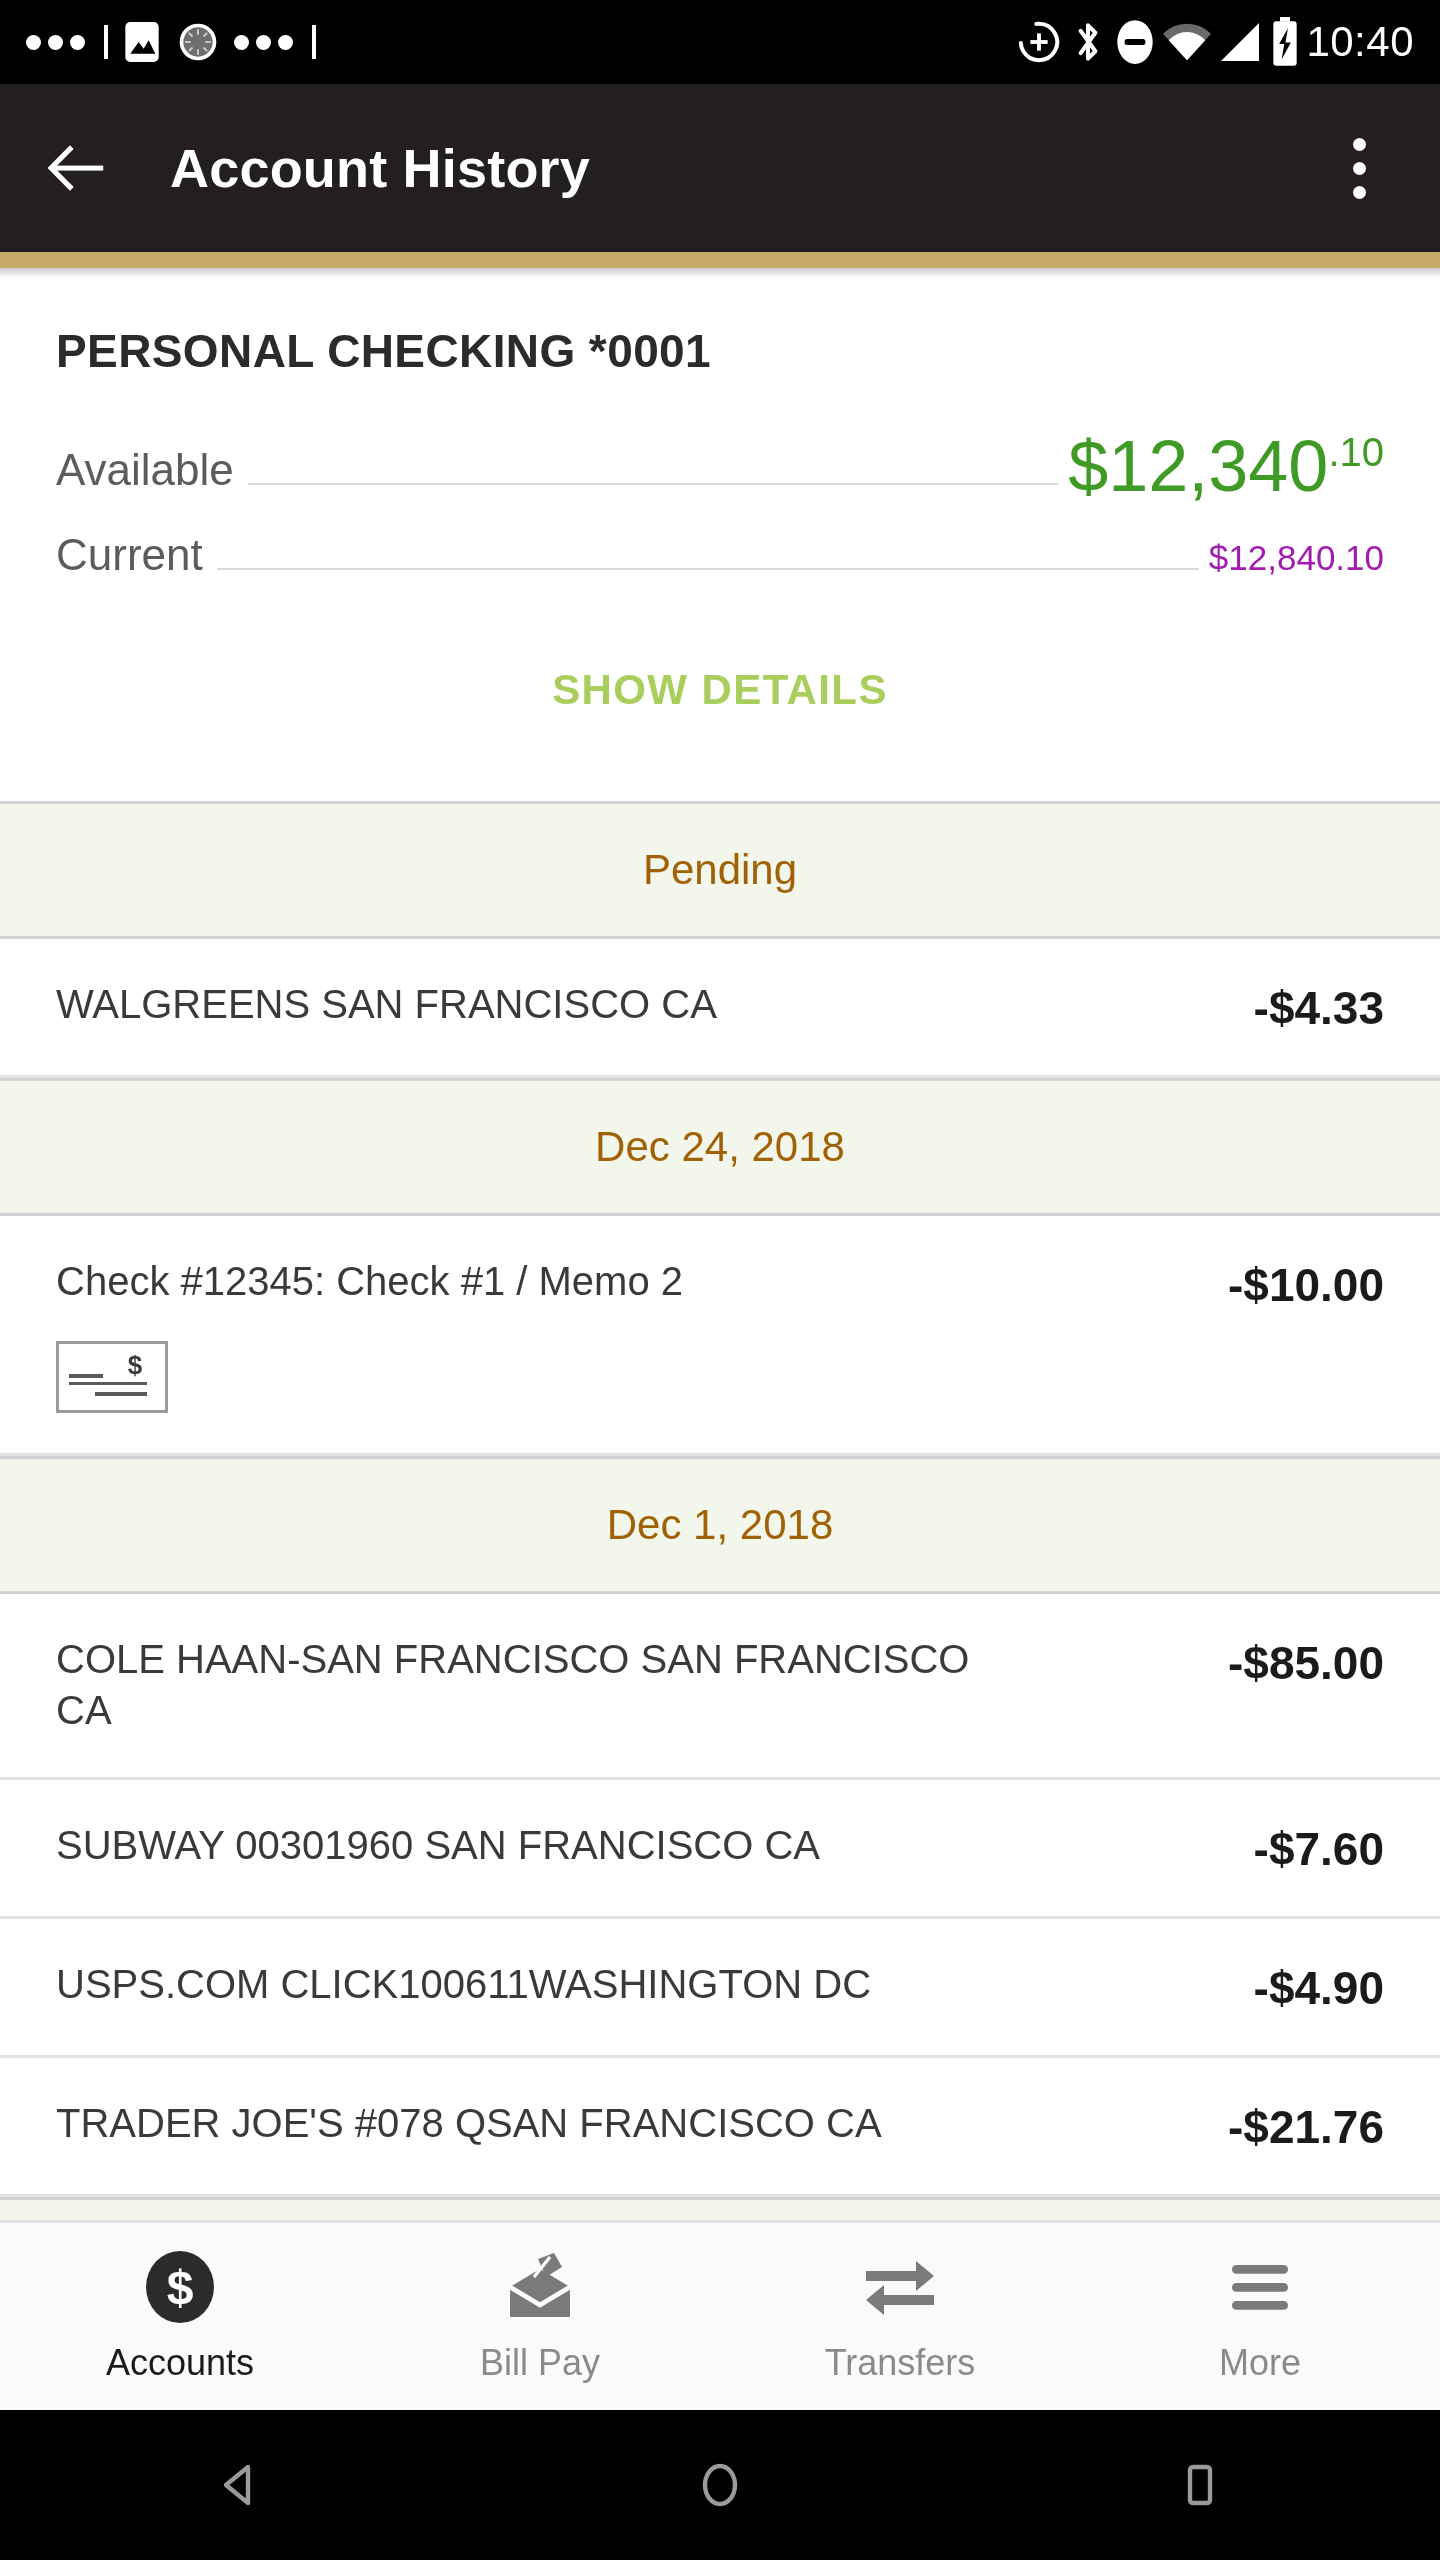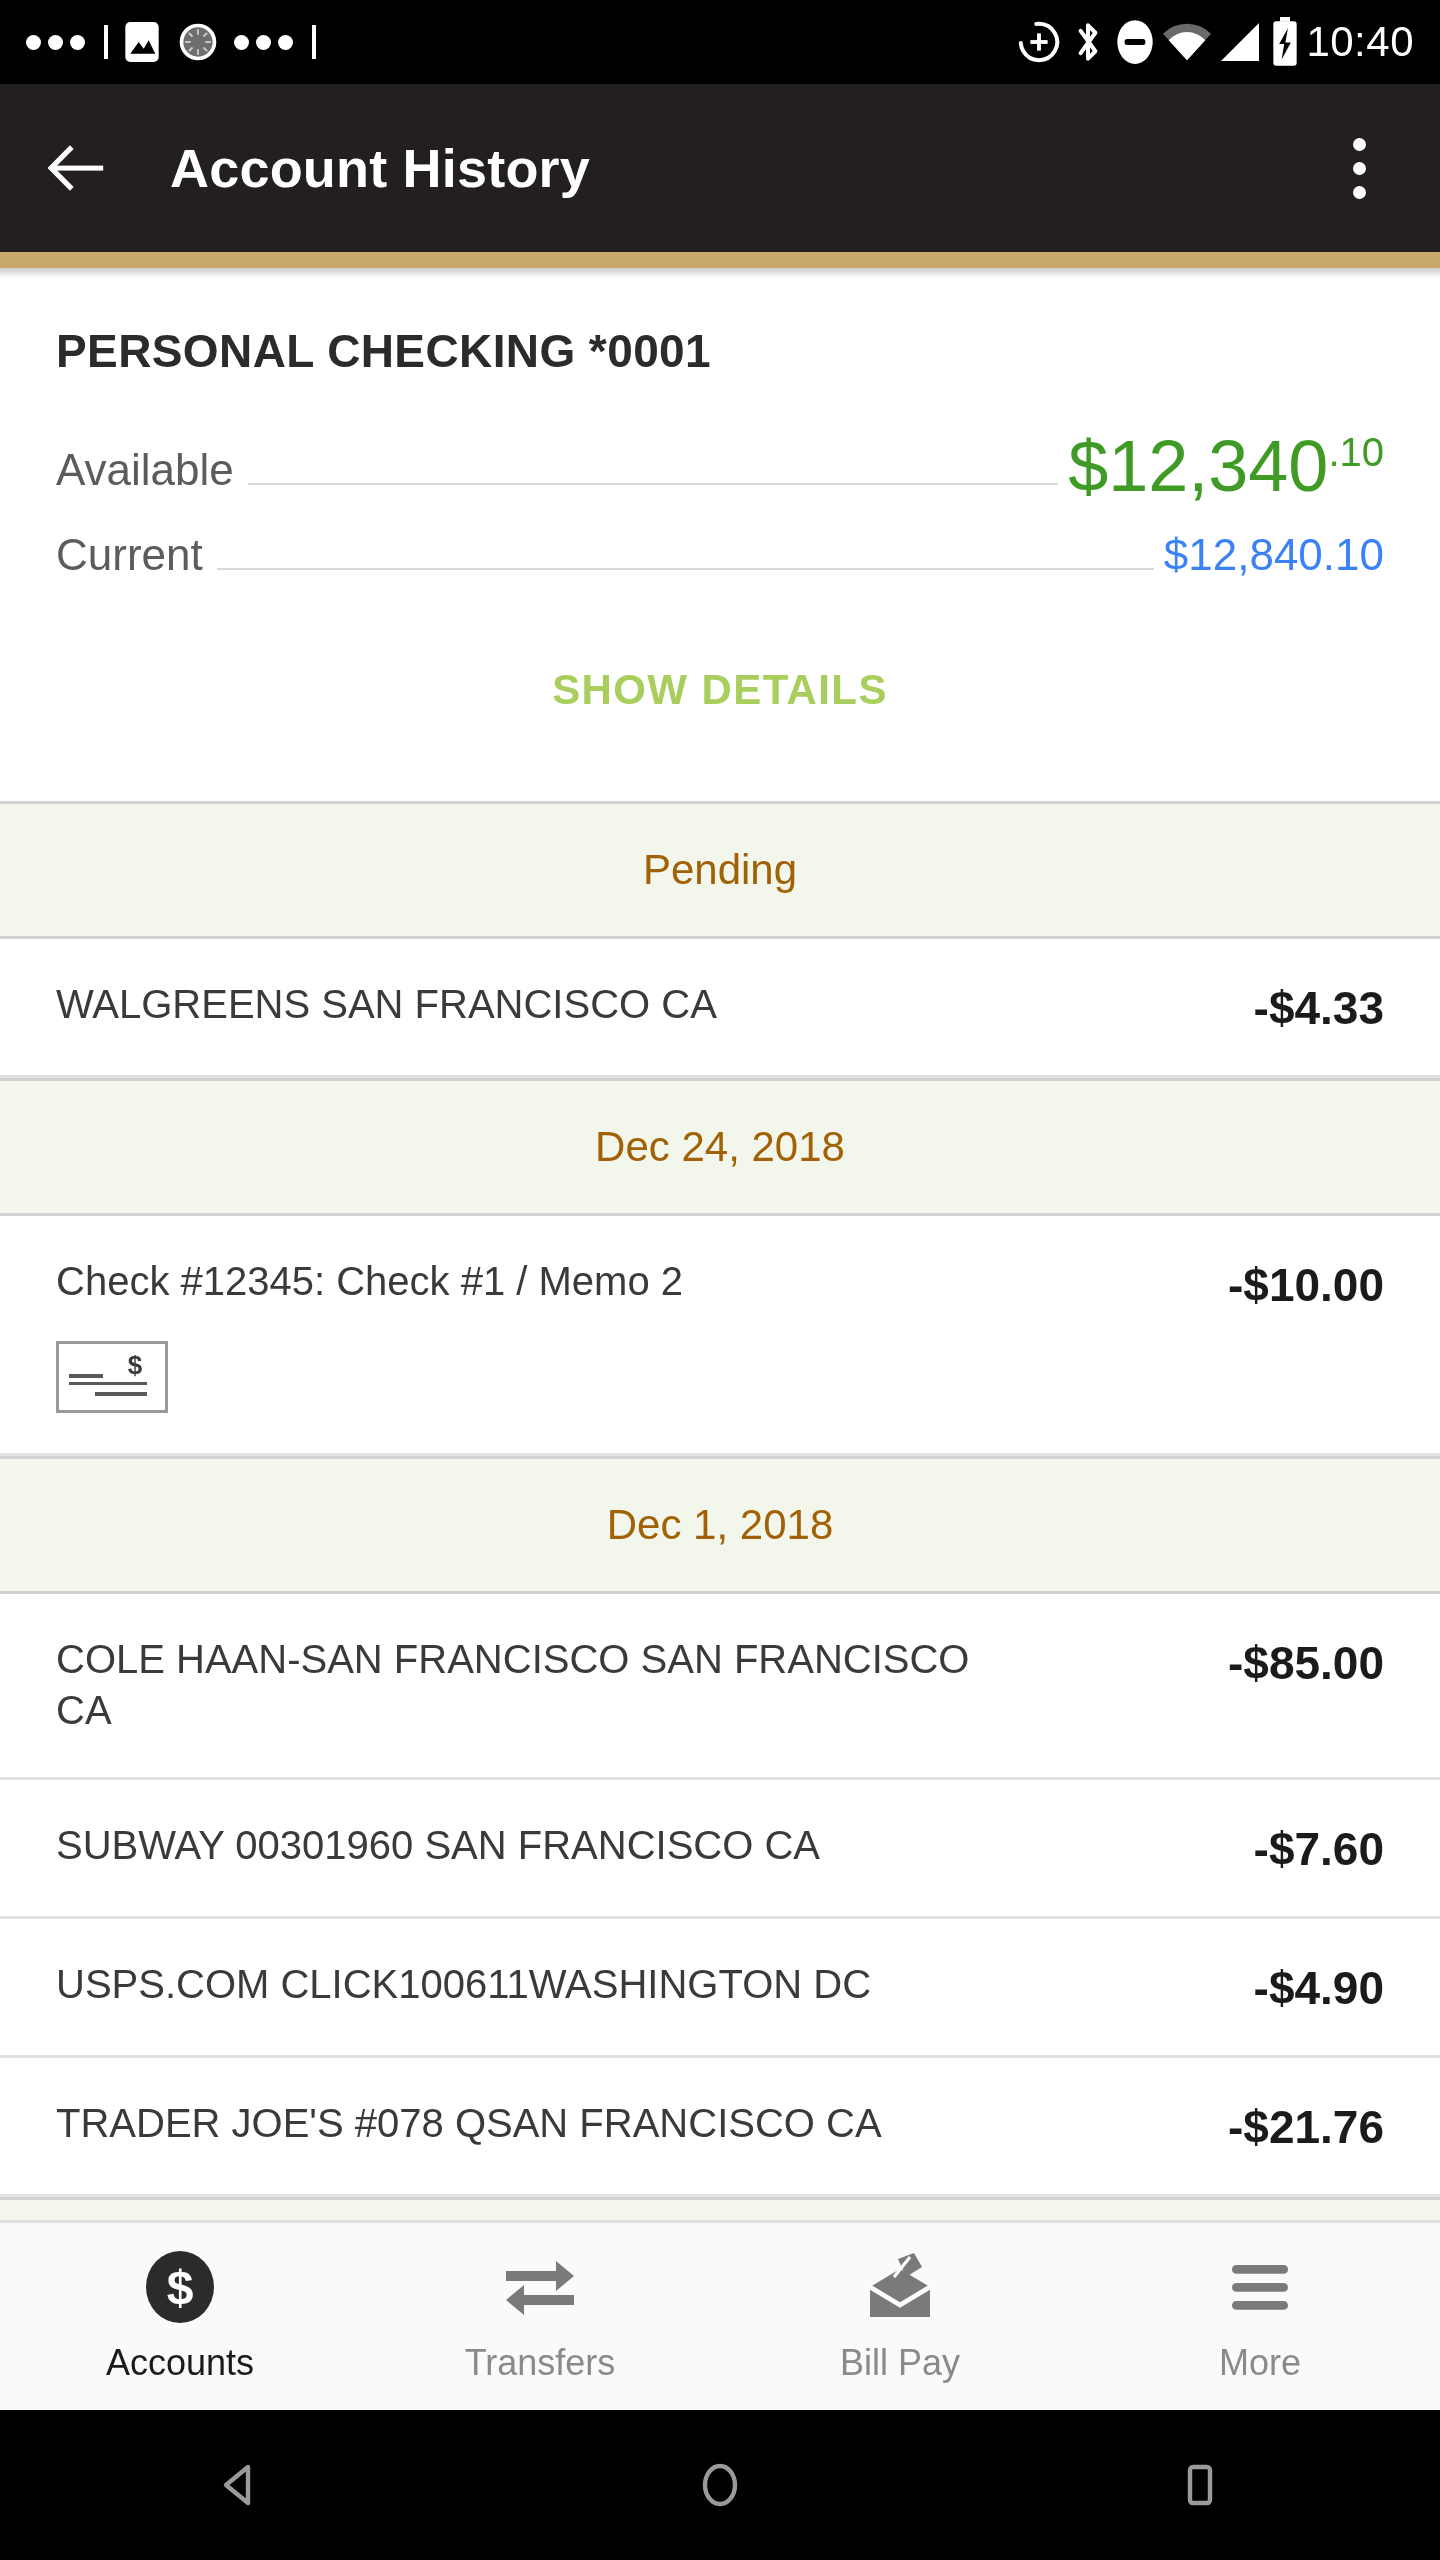--- a/index.html
+++ b/index.html
@@ -55,21 +55,21 @@
 
   
   .summary { padding:46px 56px 15px 56px; }
   .acct-name {
     font-size:46px; font-weight:700; color:#2b2b2b;
     letter-spacing:0.4px; margin-bottom:46px;
   }
   .bal-row { display:flex; align-items:baseline; margin-bottom:34px; }
   .bal-label { font-size:44px; color:#5c5c5c; white-space:nowrap; }
   .bal-leader { flex:1 1 auto; border-bottom:2px solid #d9d9d9; margin:0 10px 8px 14px; height:1px; }
-  .bal-value { font-size:44px; color:#3b82f6; white-space:nowrap; }
+  .bal-value { font-size:35px; color:#a21caf; white-space:nowrap; }
   .bal-value.big {
     font-size:72px; color:#3f9a26; font-weight:400;
     line-height:1; position:relative; top:6px;
   }
   .cents { font-size:40px; vertical-align:super; line-height:0; }
 
   .details-wrap { text-align:center; padding:52px 0 72px 0; }
   .details-btn {
     display:inline-block; color:#a9ce5d; font-size:42px;
     font-weight:700; letter-spacing:1.4px; cursor:pointer;
@@ -291,38 +291,38 @@
         <svg width="72" height="74" viewBox="0 0 36 37">
           <ellipse cx="18" cy="18.5" rx="17" ry="18" fill="#2b2b2b"></ellipse>
           <text x="18" y="27" font-family="Liberation Sans, sans-serif" font-size="24" font-weight="700" fill="#ffffff" text-anchor="middle">$</text>
         </svg>
       </span>
       <span class="tab-label">Accounts</span>
     </div>
 
     <div class="tab">
       <span class="tab-icon">
-        <svg width="76" height="64" viewBox="0 0 38 32">
-          <path d="M2 8 L27 8 L27 3 L36 10.5 L27 18 L27 13 L2 13 Z" fill="#7a7a7a"></path>
-          <path d="M36 24 L11 24 L11 19 L2 26.5 L11 34 L11 29 L36 29 Z" fill="#7a7a7a" transform="translate(0,-4)"></path>
-        </svg>
-      </span>
-      <span class="tab-label">Transfers</span>
-    </div>
-
-    <div class="tab">
-      <span class="tab-icon">
         <svg width="76" height="72" viewBox="0 0 38 36">
           <path d="M4 18 L19 9 L34 18 L34 33 L4 33 Z" fill="#7a7a7a"></path>
           <path d="M18 4 L26 1 L30 8 L22 13 Z" fill="#7a7a7a"></path>
           <path d="M4 18 L19 27 L34 18" fill="none" stroke="#ffffff" stroke-width="2.4"></path>
           <path d="M16 13 L24 3" fill="none" stroke="#ffffff" stroke-width="1.6"></path>
         </svg>
       </span>
       <span class="tab-label">Bill Pay</span>
+    </div>
+
+    <div class="tab">
+      <span class="tab-icon">
+        <svg width="76" height="64" viewBox="0 0 38 32">
+          <path d="M2 8 L27 8 L27 3 L36 10.5 L27 18 L27 13 L2 13 Z" fill="#7a7a7a"></path>
+          <path d="M36 24 L11 24 L11 19 L2 26.5 L11 34 L11 29 L36 29 Z" fill="#7a7a7a" transform="translate(0,-4)"></path>
+        </svg>
+      </span>
+      <span class="tab-label">Transfers</span>
     </div>
 
 
     <div class="tab">
       <span class="tab-icon">
         <svg width="72" height="60" viewBox="0 0 36 30">
           <rect x="4" y="4" width="28" height="4.4" rx="2.2" fill="#7a7a7a"></rect>
           <rect x="4" y="13" width="28" height="4.4" rx="2.2" fill="#7a7a7a"></rect>
           <rect x="4" y="22" width="28" height="4.4" rx="2.2" fill="#7a7a7a"></rect>
         </svg>

